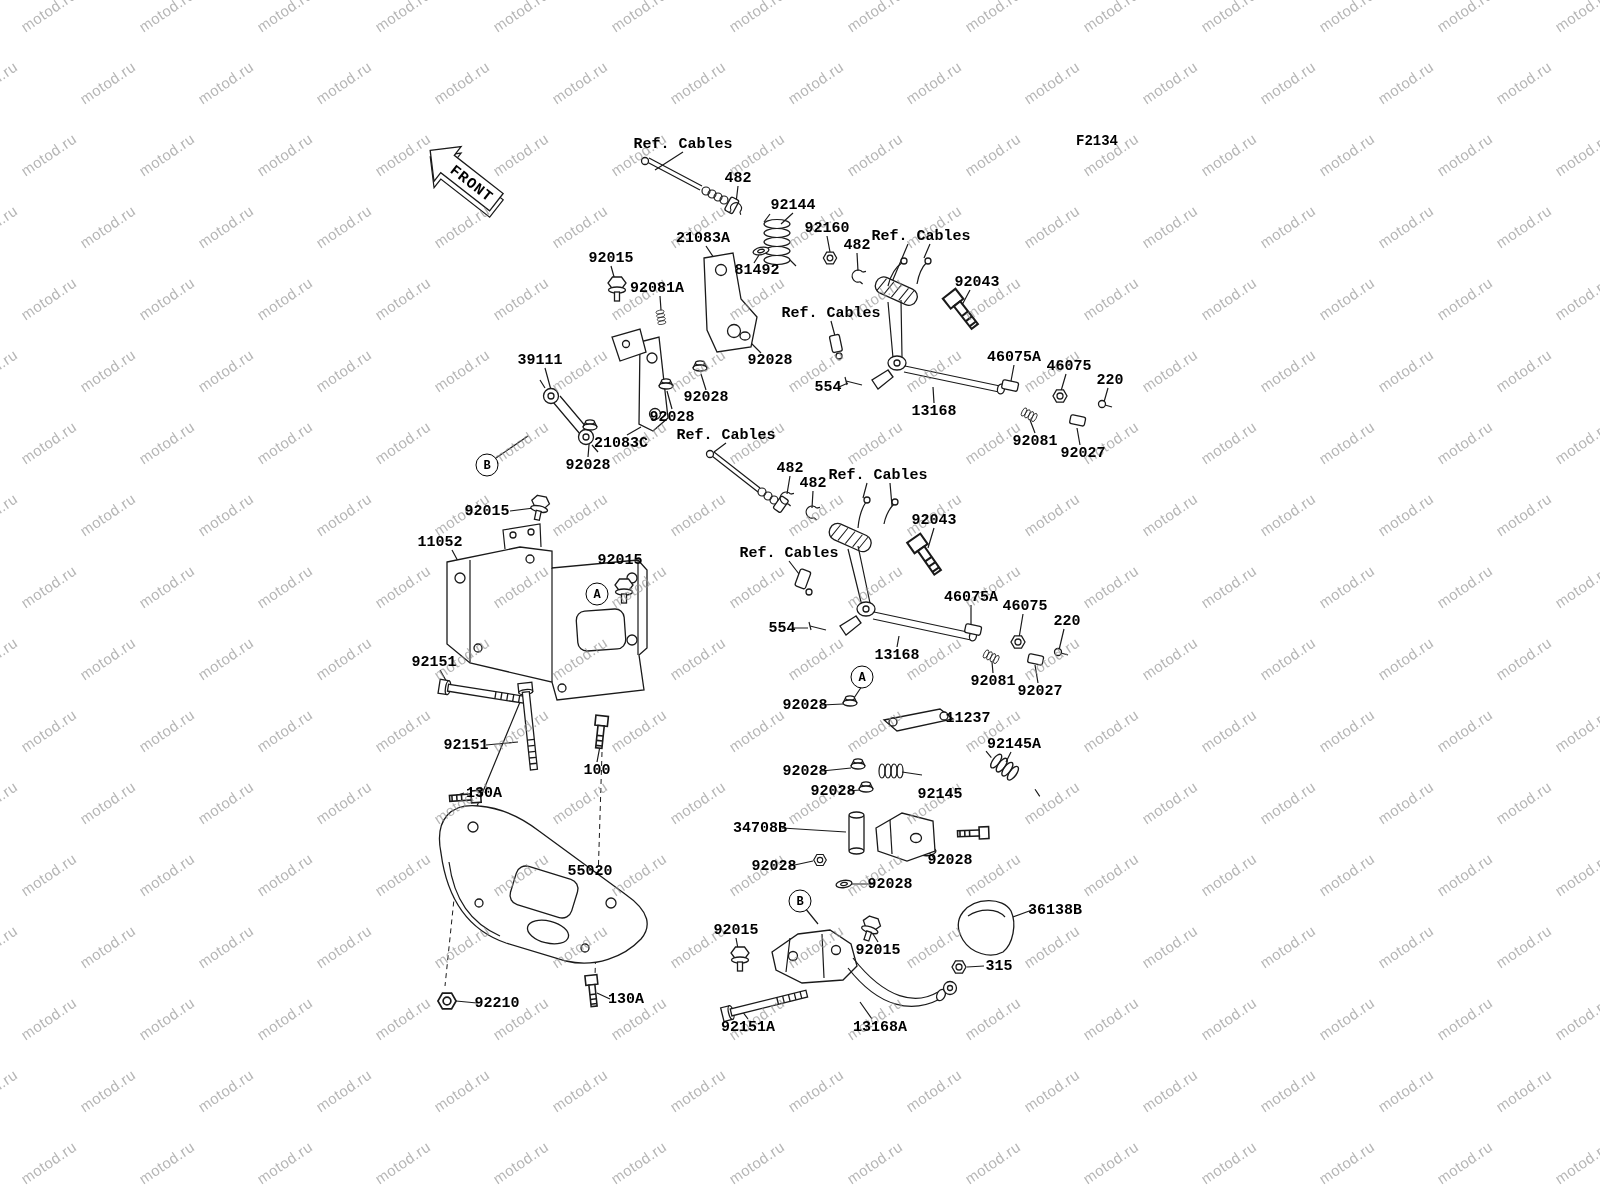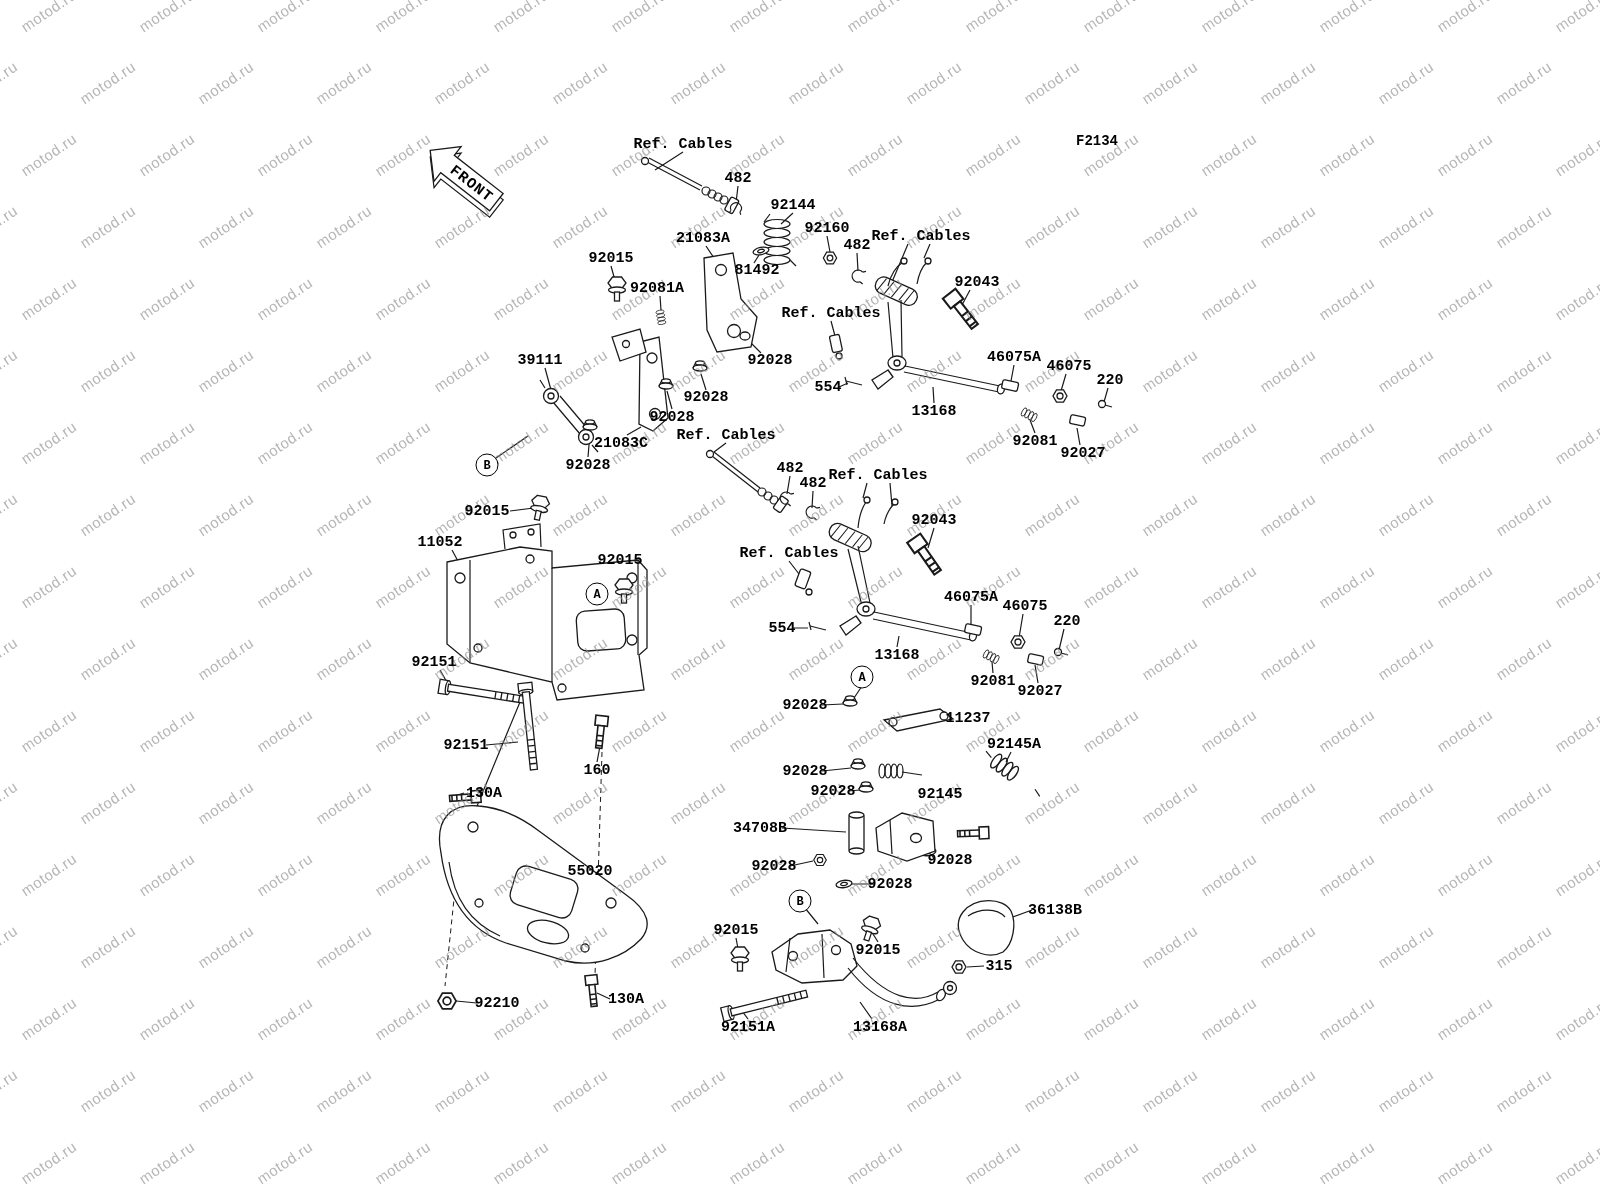--- a/index.html
+++ b/index.html
@@ -614,21 +614,21 @@
     <div class="plabel" style="left: 897px; top: 655px;">13168</div>
     <div class="plabel" style="left: 434px; top: 662px;">92151</div>
     <div class="plabel" style="left: 993px; top: 681px;">92081</div>
     <div class="plabel" style="left: 1040px; top: 691px;">92027</div>
     <div class="plabel" style="left: 805px; top: 705px;">92028</div>
     <div class="plabel" style="left: 968px; top: 718px;">11237</div>
     <div class="plabel" style="left: 1014px; top: 744px;">92145A</div>
     <div class="plabel" style="left: 466px; top: 745px;">92151</div>
     <div class="plabel" style="left: 805px; top: 771px;">92028</div>
     <div class="plabel" style="left: 940px; top: 794px;">92145</div>
-    <div class="plabel" style="left: 597px; top: 770px;">160</div>
+    <div class="plabel" style="left: 597px; top: 770px;">100</div>
     <div class="plabel" style="left: 833px; top: 791px;">92028</div>
     <div class="plabel" style="left: 484px; top: 793px;">130A</div>
     <div class="plabel" style="left: 760px; top: 828px;">34708B</div>
     <div class="plabel" style="left: 590px; top: 871px;">55020</div>
     <div class="plabel" style="left: 774px; top: 866px;">92028</div>
     <div class="plabel" style="left: 950px; top: 860px;">92028</div>
     <div class="plabel" style="left: 890px; top: 884px;">92028</div>
     <div class="plabel" style="left: 1055px; top: 910px;">36138B</div>
     <div class="plabel" style="left: 736px; top: 930px;">92015</div>
     <div class="plabel" style="left: 878px; top: 950px;">92015</div>

